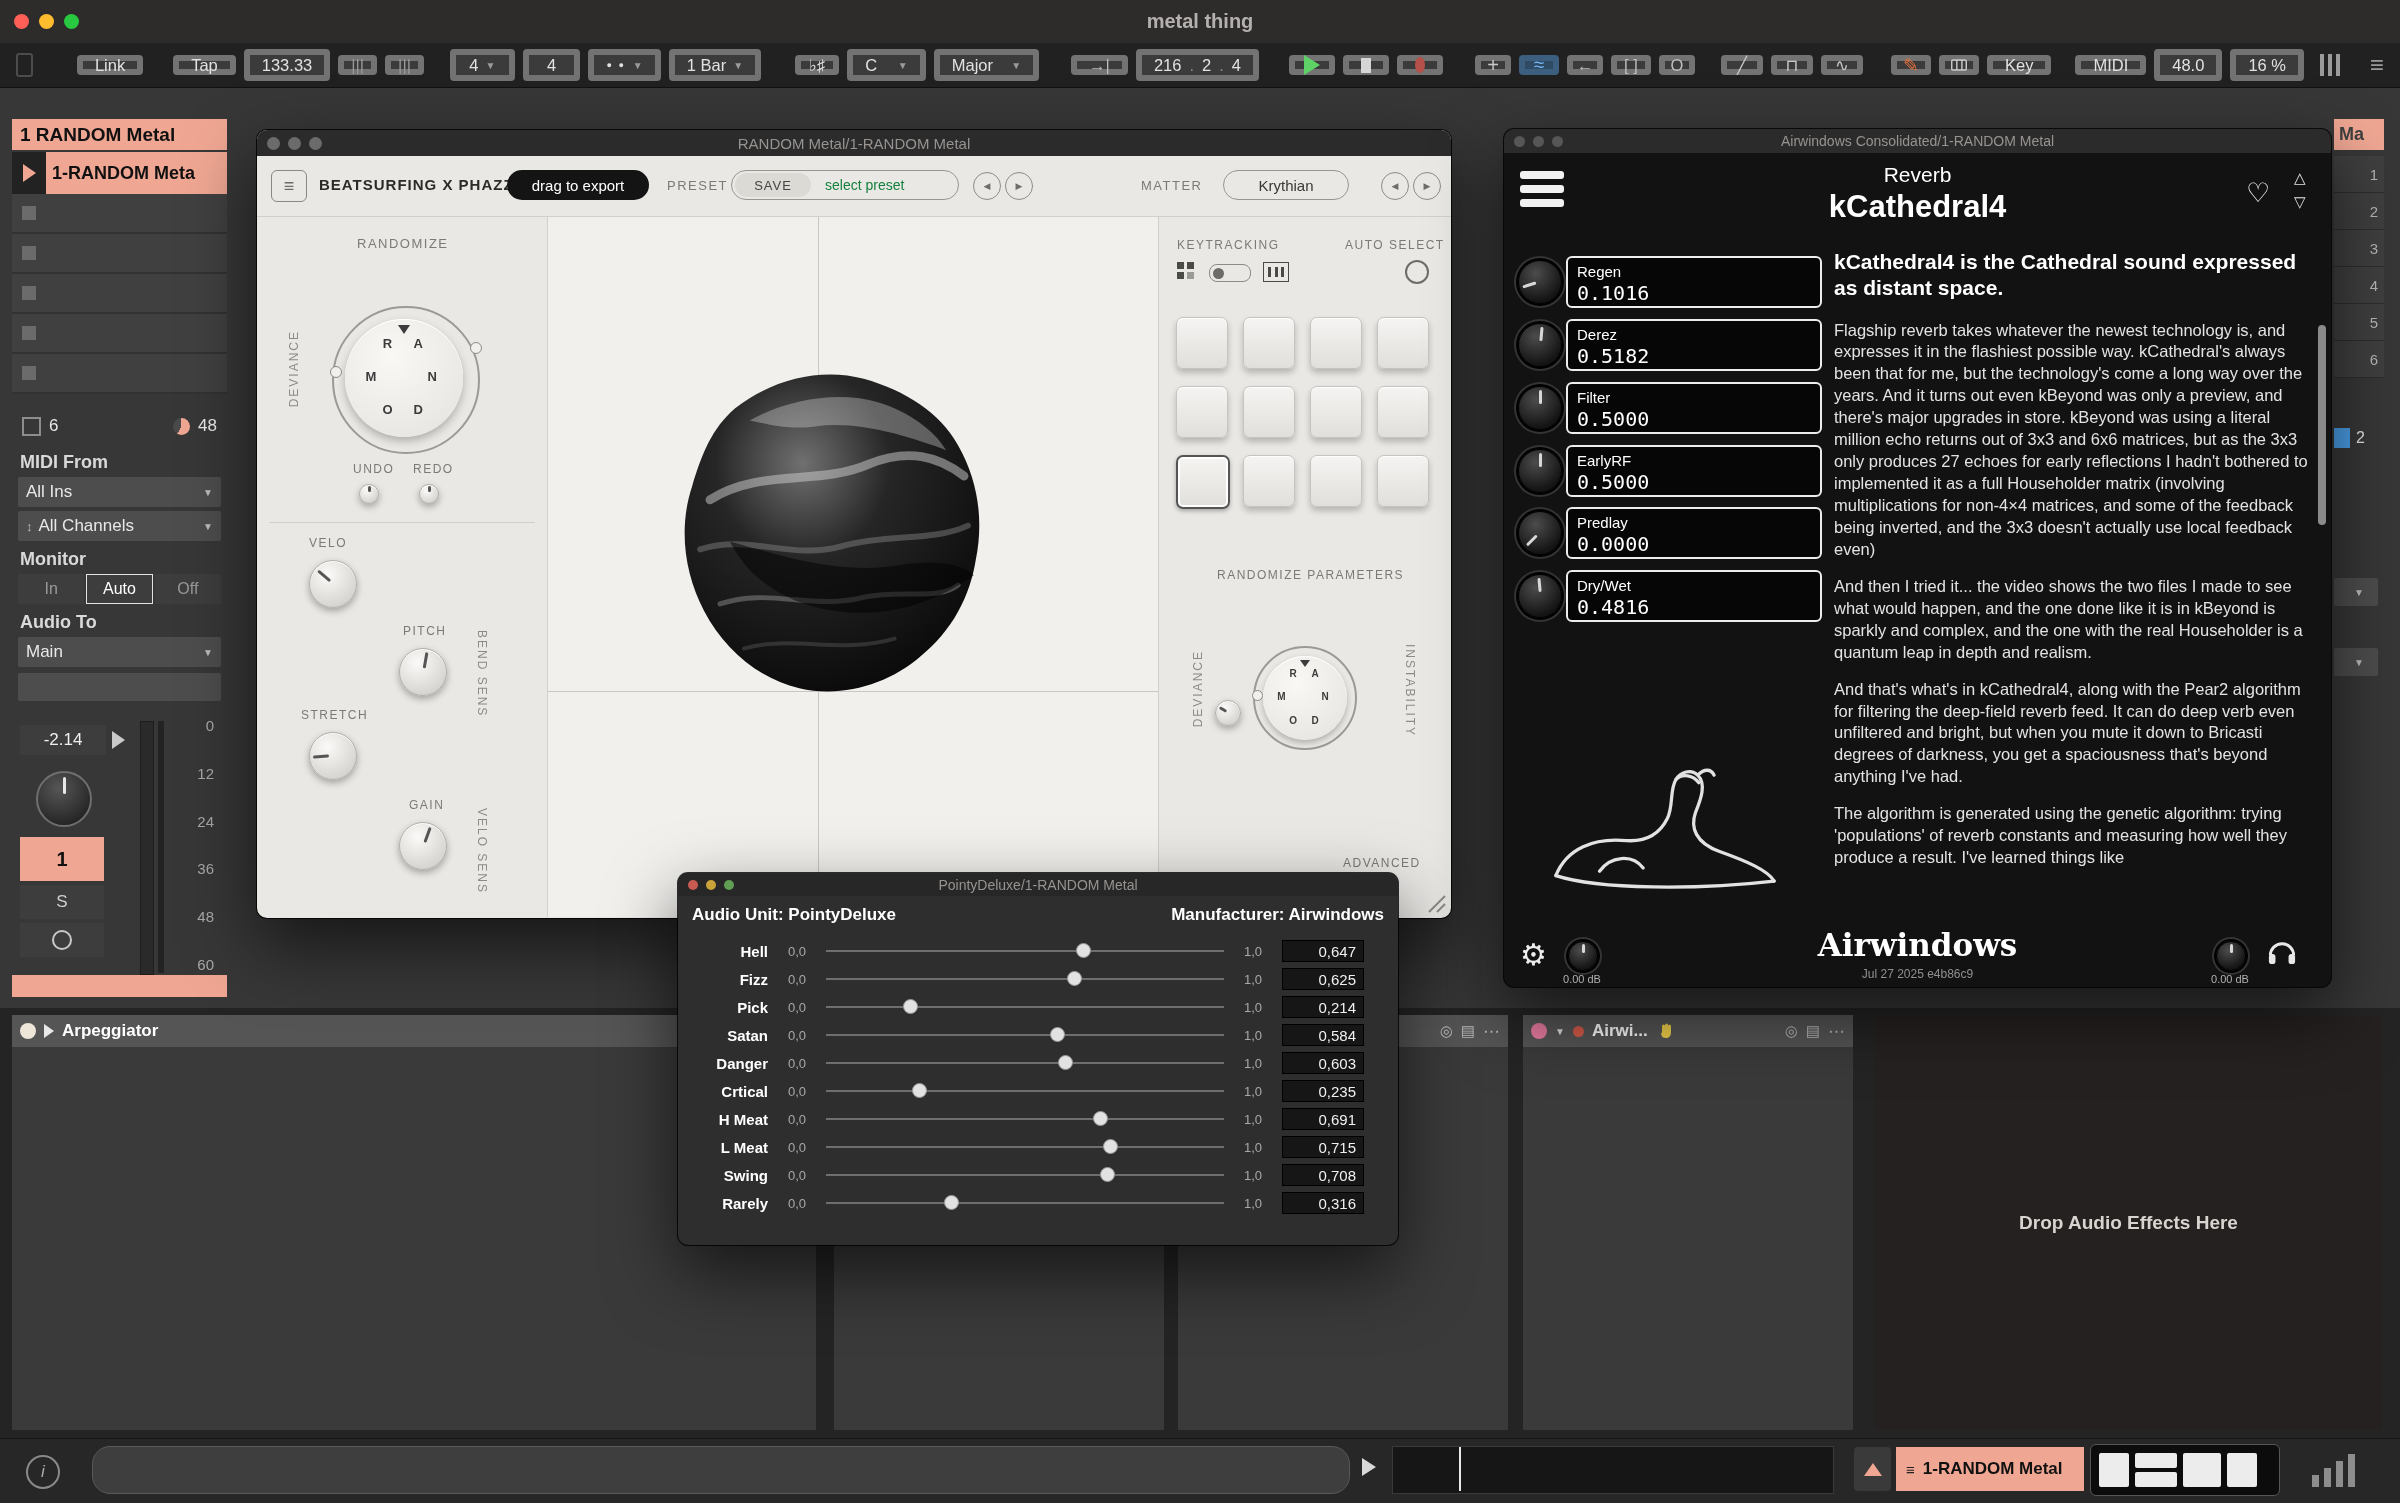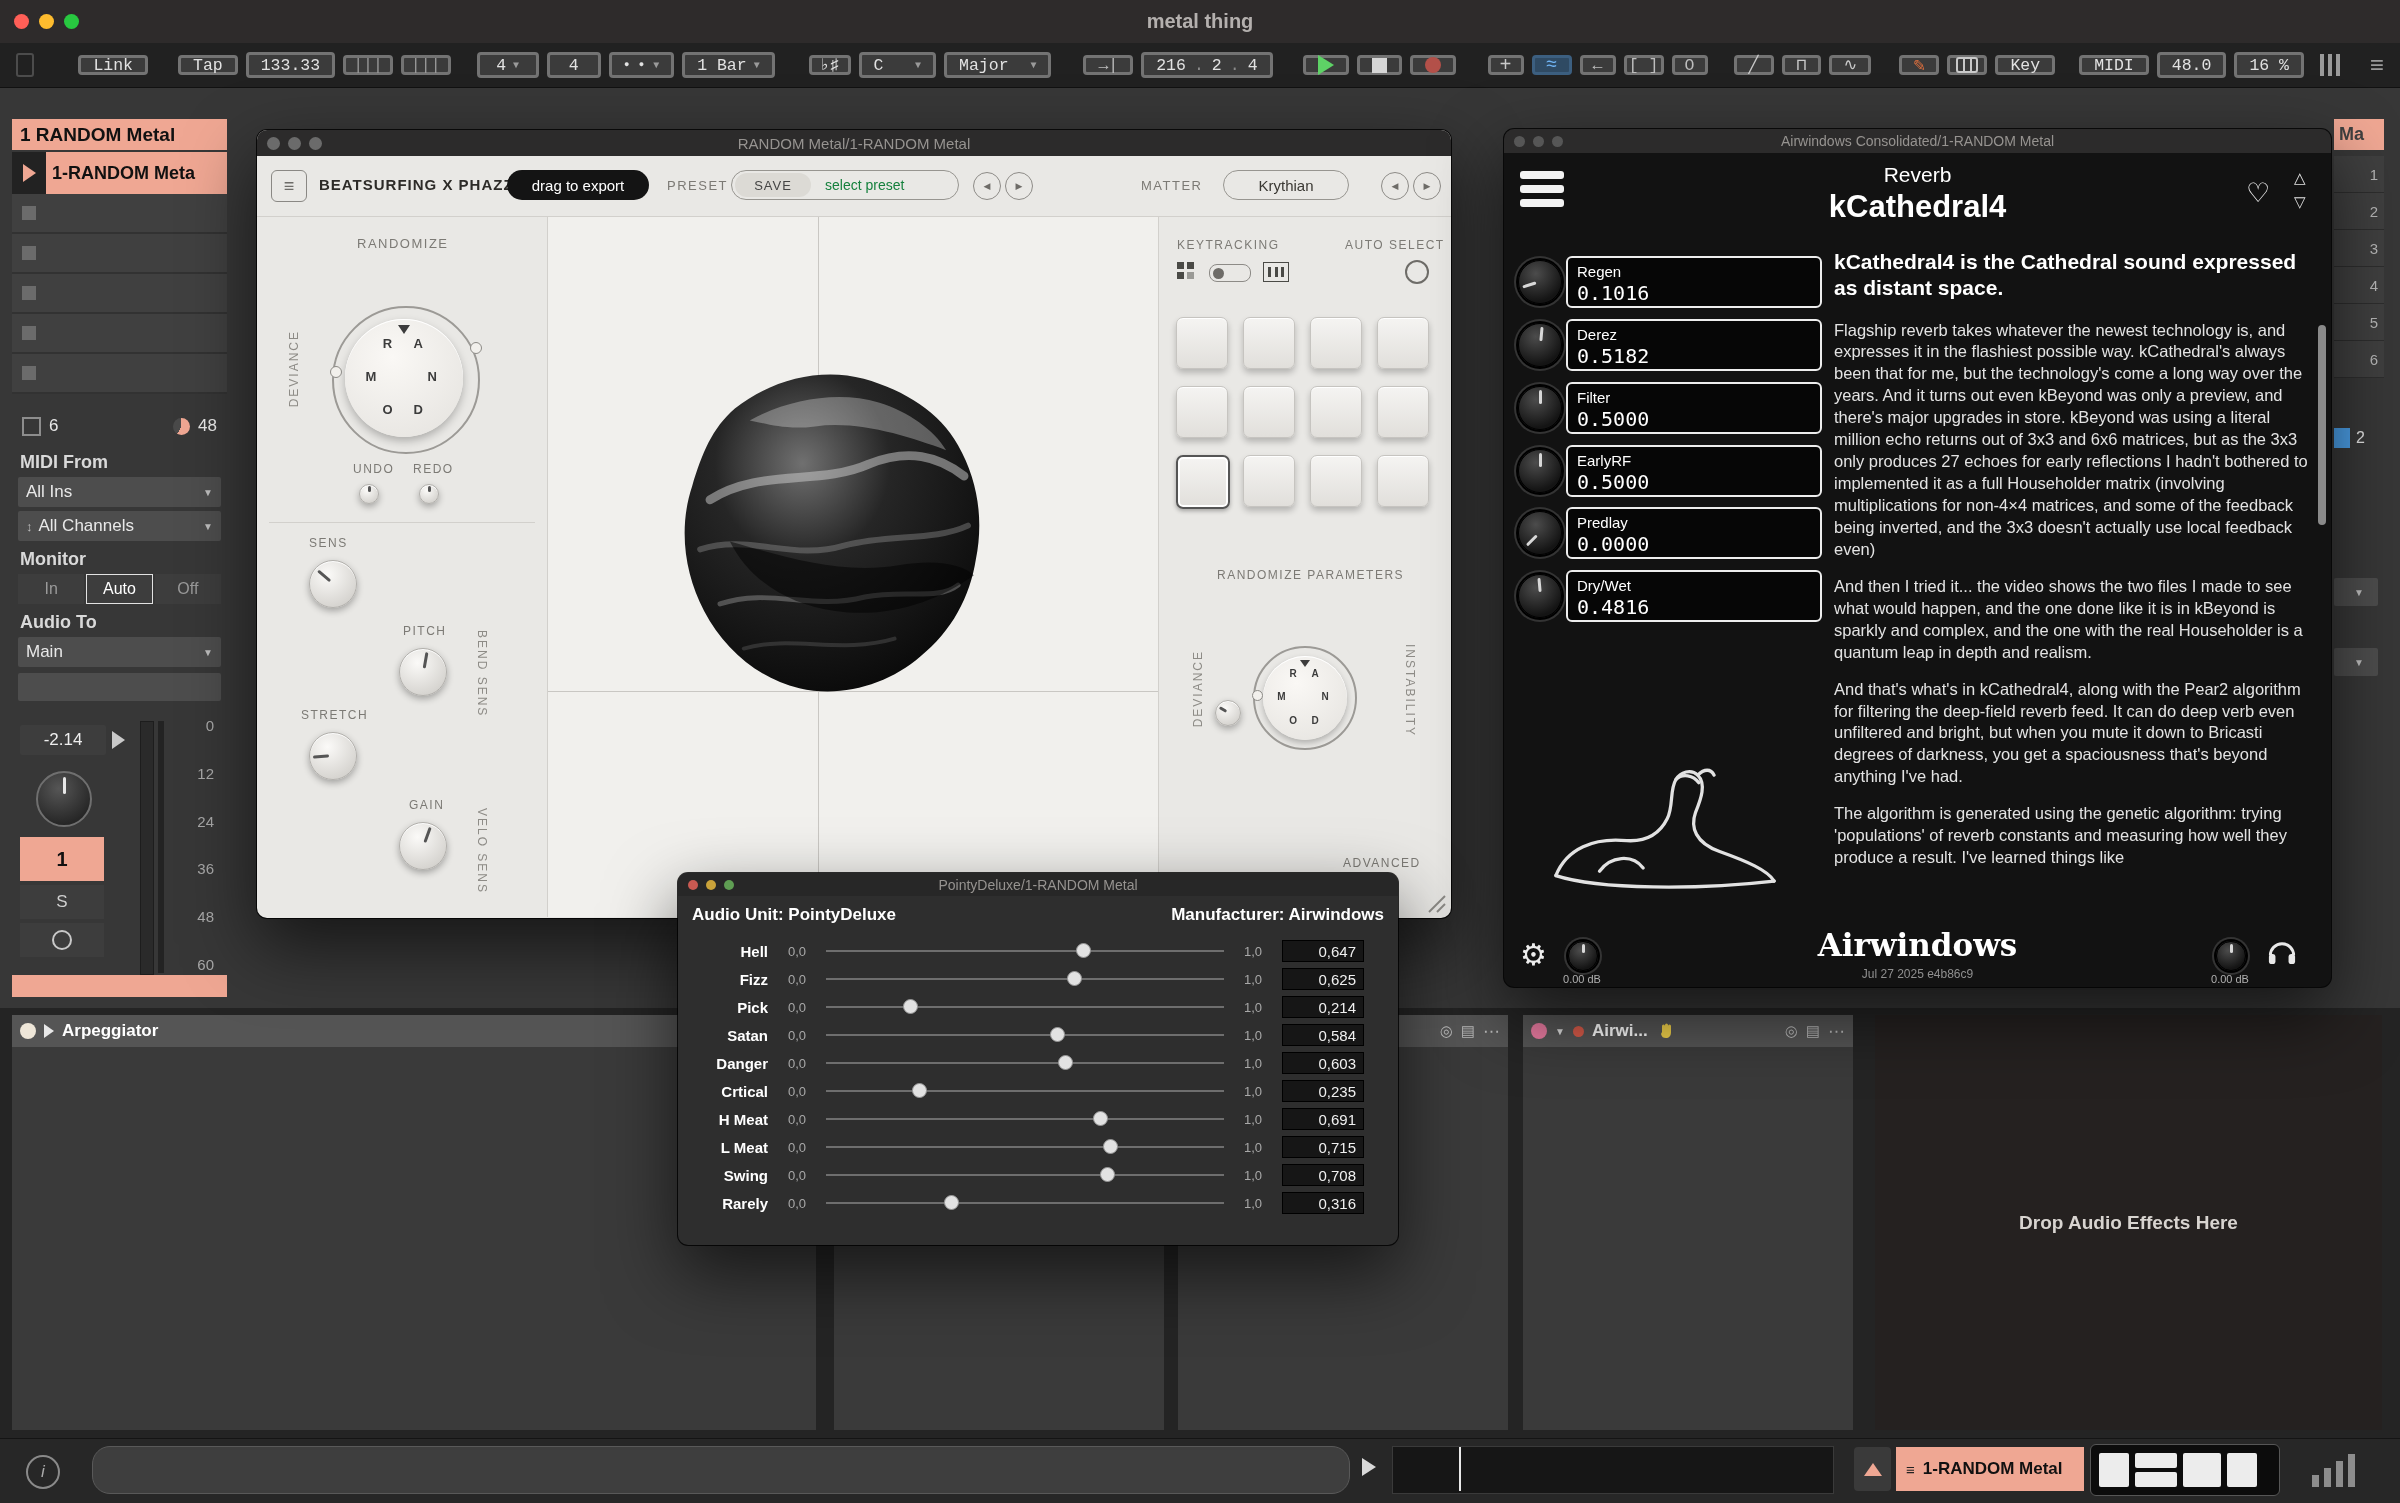--- a/index.html
+++ b/index.html
@@ -6,22 +6,22 @@
   body{width:2400px;height:1503px;position:relative;overflow:hidden;
        font-family:"Liberation Sans",sans-serif;-webkit-font-smoothing:antialiased;color:#ddd;}
   .A{position:absolute;}
   .flx{display:flex;align-items:center;}
   
   #titlebar{left:0;top:0;width:2400px;height:43px;background:#2e2b2b;}
   .tl{width:15px;height:15px;border-radius:50%;}
   #apptitle{width:100%;text-align:center;line-height:43px;font-size:20px;font-weight:bold;color:#b4b0ae;}
   #transport{left:0;top:43px;width:2400px;height:45px;background:#212121;border-bottom:1px solid #111;
              display:flex;align-items:center;gap:8px;padding:0 16px;box-sizing:border-box;}
-  .tbtn{background:#3b3b3b;border:3px solid #737373;border-radius:4px;color:#e2e2e2;height:20px;
-        display:flex;align-items:center;justify-content:center;padding:0 12px;font-size:16.5px;white-space:nowrap;font-family:Liberation Mono, monospace;}
+  .tbtn{background:#3b3b3b;border:6px solid #737373;border-radius:4px;color:#e2e2e2;height:20px;
+        display:flex;align-items:center;justify-content:center;padding:0 12px;font-size:16.5px;white-space:nowrap;}
   .tdd .car{font-size:10px;color:#9a9a9a;margin-left:7px;}
   .sp{flex:0 0 auto;}
   
   .knob{position:absolute;border-radius:50%;background:radial-gradient(circle at 38% 30%,#fbfaf8,#d9d7d3 70%,#c8c6c2);
         border:1px solid #b2b0ac;box-shadow:0 3px 7px rgba(0,0,0,.3),inset 0 1px 0 rgba(255,255,255,.9);}
   .knob i{position:absolute;inset:0;display:block;}
   .knob i::before{content:"";position:absolute;left:50%;top:7%;width:3px;height:34%;margin-left:-1.5px;border-radius:2px;background:#555;}
   .knob.dark{background:radial-gradient(circle at 40% 30%,#4c4c4c,#141414 72%);border-color:#000;
              box-shadow:0 0 0 2px #000,0 0 0 4px #343434;}
   .knob.dark i::before{background:#d8d8d8;}
@@ -406,21 +406,21 @@
   </div>
   <span class="A plab" style="left:96px;top:332px;font-size:12px;">UNDO</span>
   <span class="A plab" style="left:156px;top:332px;font-size:12px;">REDO</span>
   <div class="knob" style="left:102px;top:354px;width:18px;height:18px;">
       <i></i>
     </div>
   <div class="knob" style="left:162px;top:354px;width:18px;height:18px;">
       <i></i>
     </div>
   <div class="A" style="left:12px;top:392px;width:266px;height:1px;background:#d2d0cc;"></div>
-  <span class="A plab" style="left:52px;top:406px;font-size:12px;">SENS</span>
+  <span class="A plab" style="left:52px;top:406px;font-size:12px;">VELO</span>
   <div class="knob" style="left:52px;top:430px;width:46px;height:46px;">
       <i style="transform:rotate(-50deg);"></i>
     </div>
   <span class="A plab" style="left:146px;top:494px;font-size:12px;">PITCH</span>
   <div class="knob" style="left:142px;top:518px;width:46px;height:46px;">
       <i style="transform:rotate(10deg);"></i>
     </div>
   <span class="A vlab dn" style="left:218px;top:500px;">BEND SENS</span>
   <span class="A plab" style="left:44px;top:578px;font-size:12px;">STRETCH</span>
   <div class="knob" style="left:52px;top:602px;width:46px;height:46px;">

